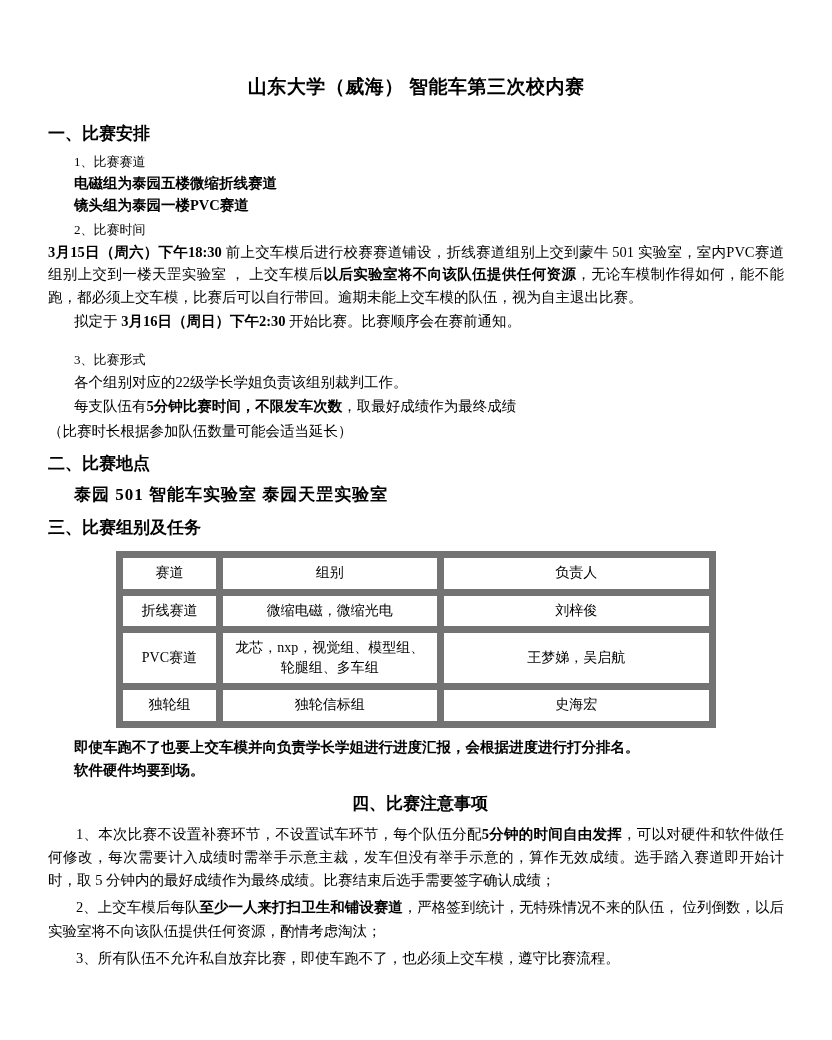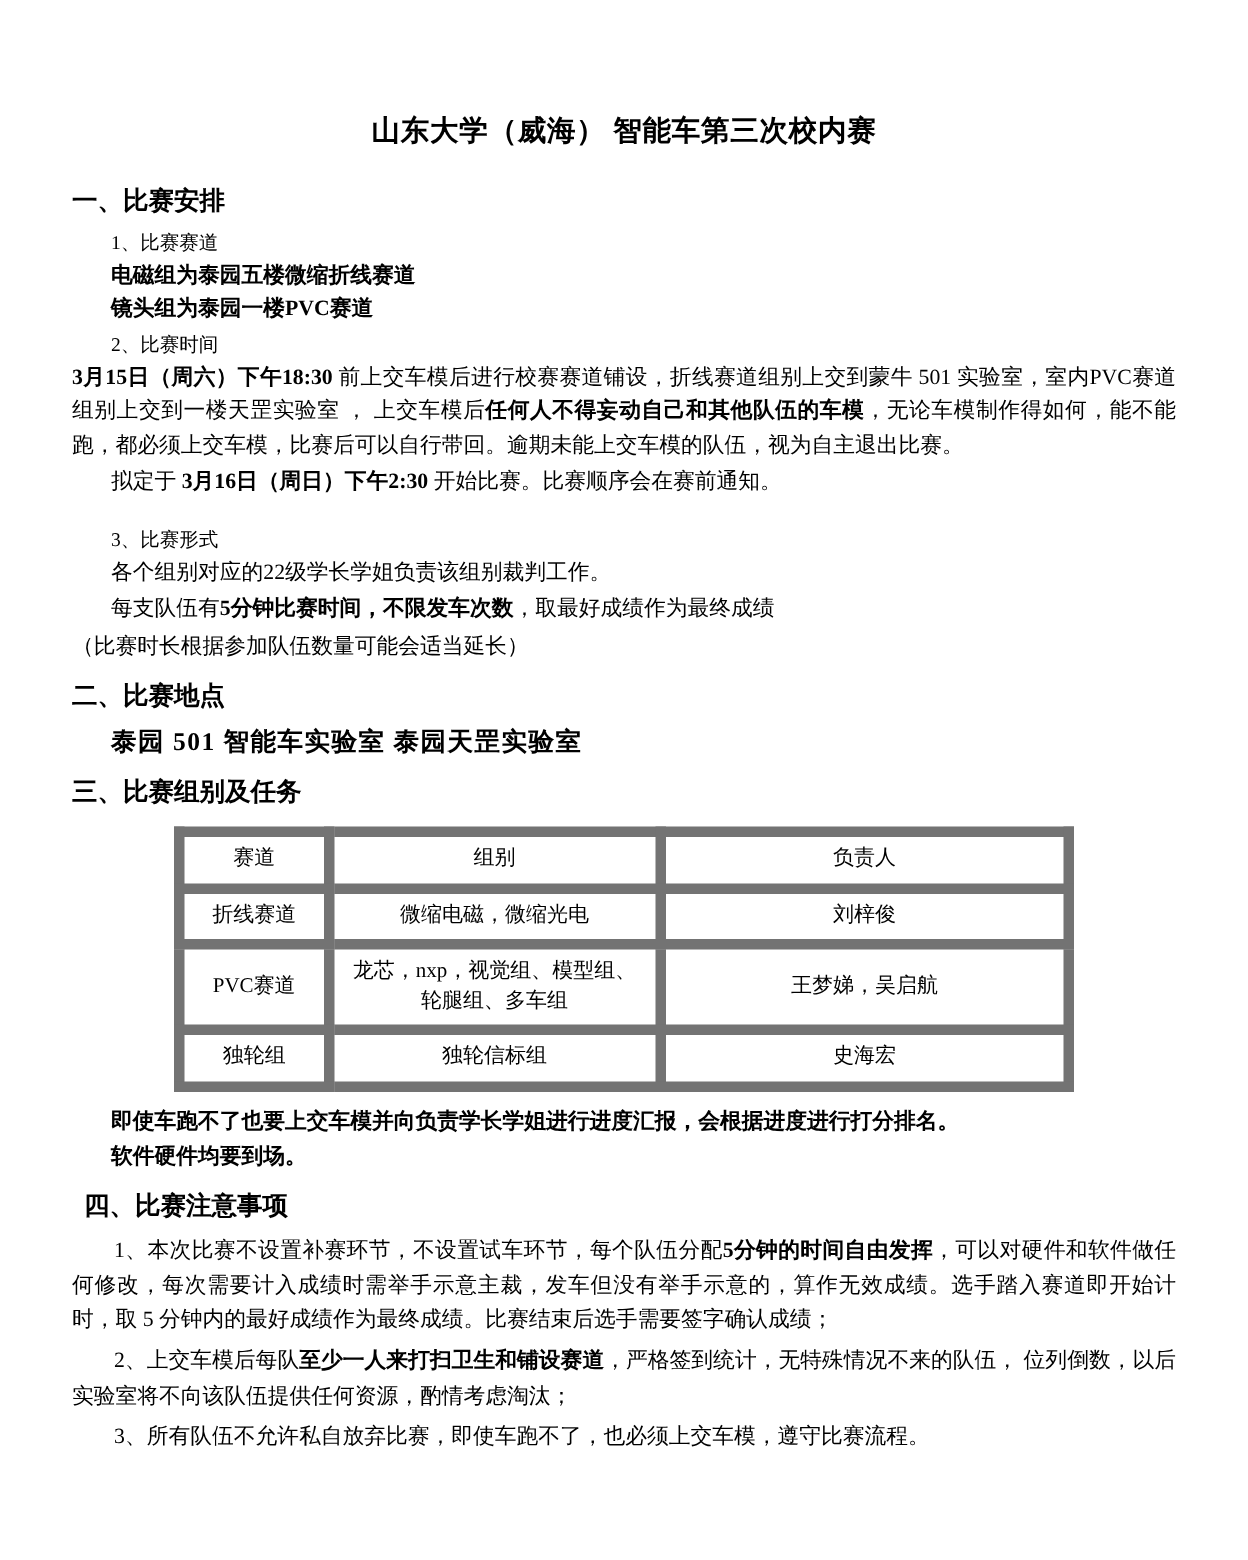--- a/index.html
+++ b/index.html
@@ -89,20 +89,21 @@
   }
   .notice-bold2 {
     font-weight: bold;
     font-size: 14.5px;
     margin: 4px 0 8px 26px;
   }
   .h-section-4 {
     font-size: 17px;
     font-weight: bold;
     margin: 12px 0 8px 8px;
+    text-align: center;
   }
   .numbered {
     font-size: 14.5px;
     line-height: 1.6;
     text-align: justify;
     margin: 4px 0;
   }
   .numbered .lead {
     margin-left: 28px;
   }
@@ -115,21 +116,21 @@
   <div class="doc-title">山东大学（威海） 智能车第三次校内赛</div>
 
   <div class="h-section">一、比赛安排</div>
 
   <div class="sub-item">1、比赛赛道</div>
   <div class="bold-line">电磁组为泰园五楼微缩折线赛道</div>
   <div class="bold-line">镜头组为泰园一楼PVC赛道</div>
 
   <div class="sub-item">2、比赛时间</div>
   <div class="para">
-    <span class="bold">3月15日（周六）下午18:30</span><span> 前上交车模后进行校赛赛道铺设，折线赛道组别上交到蒙牛 501 实验室，室内PVC赛道组别上交到一楼天罡实验室 ，  上交车模后</span><span class="bold">任何人不得妄动自己和其他队伍的车模</span><span>，无论车模制作得如何，能不能跑，都必须上交车模，比赛后可以自行带回。逾期未能上交车模的队伍，视为自主退出比赛。</span>
+    <span class="bold">3月15日（周六）下午18:30</span><span> 前上交车模后进行校赛赛道铺设，折线赛道组别上交到蒙牛 501 实验室，室内PVC赛道组别上交到一楼天罡实验室 ，  上交车模后</span><span class="bold">以后实验室将不向该队伍提供任何资源</span><span>，无论车模制作得如何，能不能跑，都必须上交车模，比赛后可以自行带回。逾期未能上交车模的队伍，视为自主退出比赛。</span>
   </div>
   <div class="para para-indent">
     <span>拟定于 </span><span class="bold">3月16日（周日）下午2:30</span><span> 开始比赛。比赛顺序会在赛前通知。</span>
   </div>
 
   <div class="spacer-sm"></div>
 
   <div class="sub-item">3、比赛形式</div>
   <div class="para para-indent">各个组别对应的22级学长学姐负责该组别裁判工作。</div>
   <div class="para para-indent">

